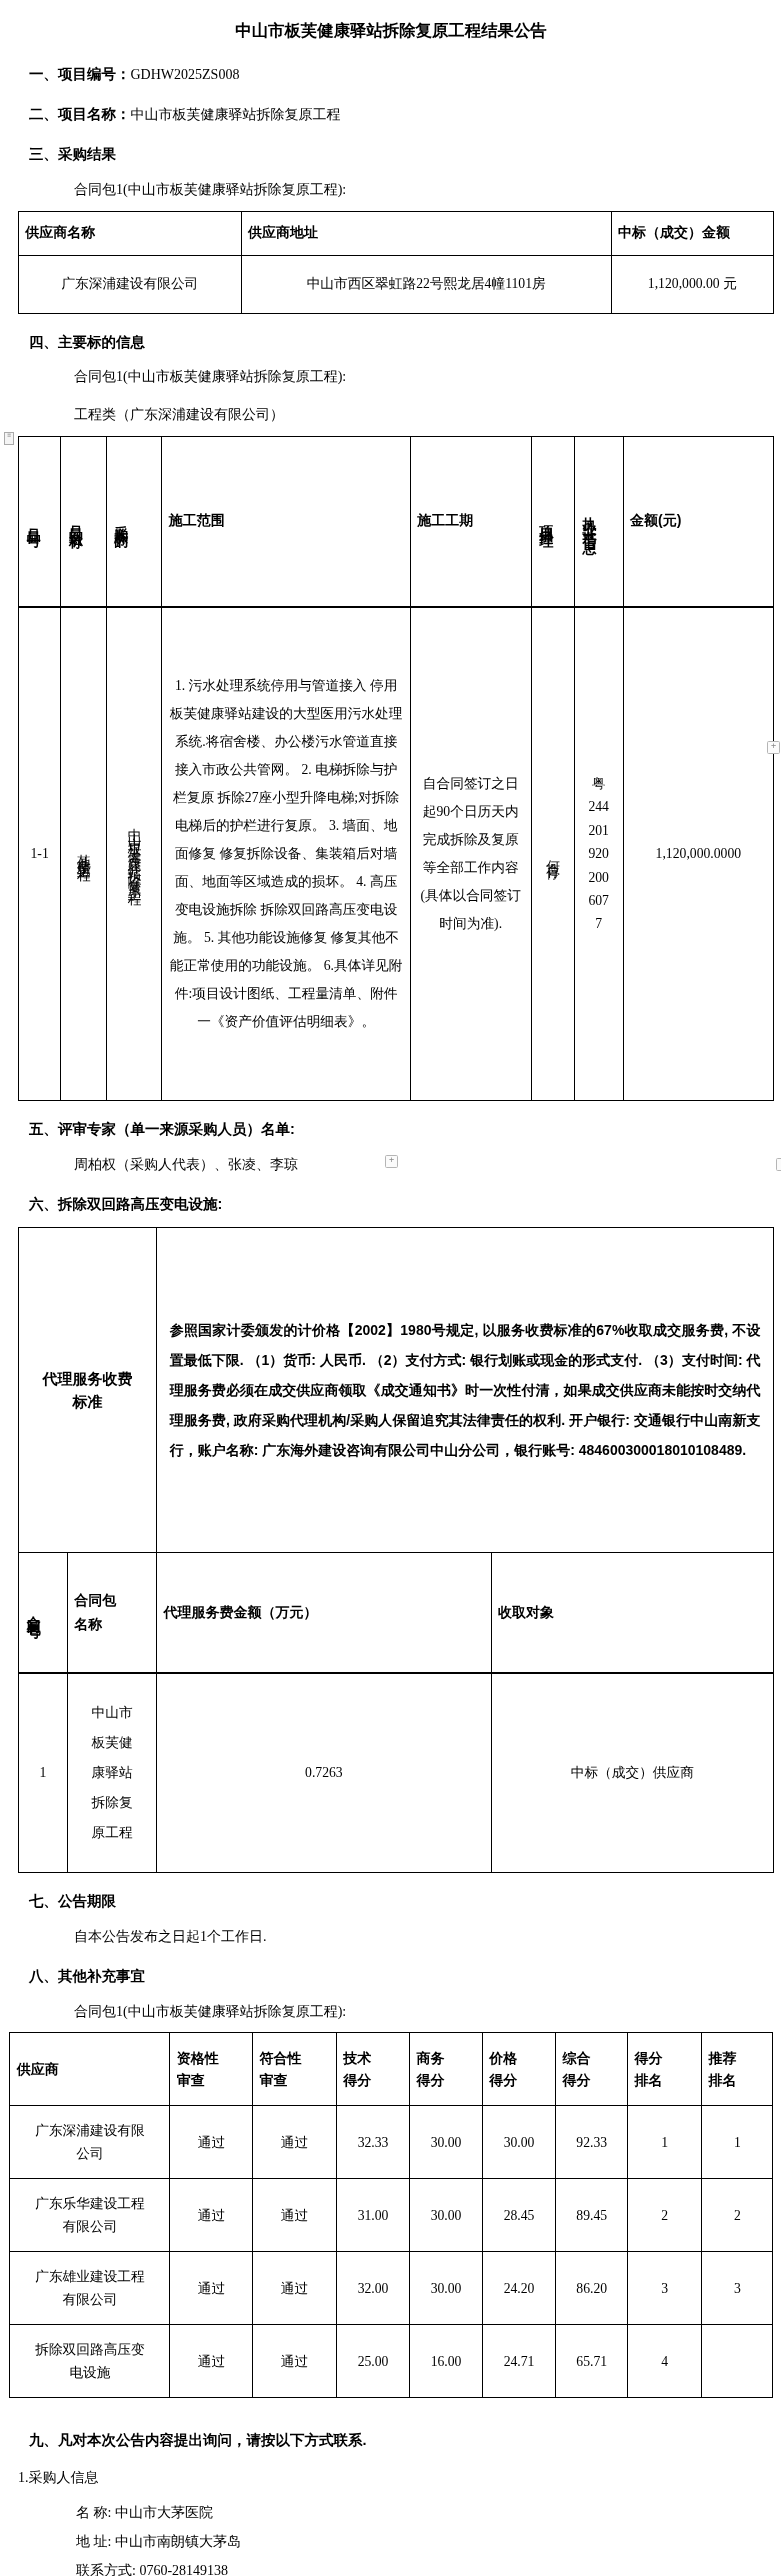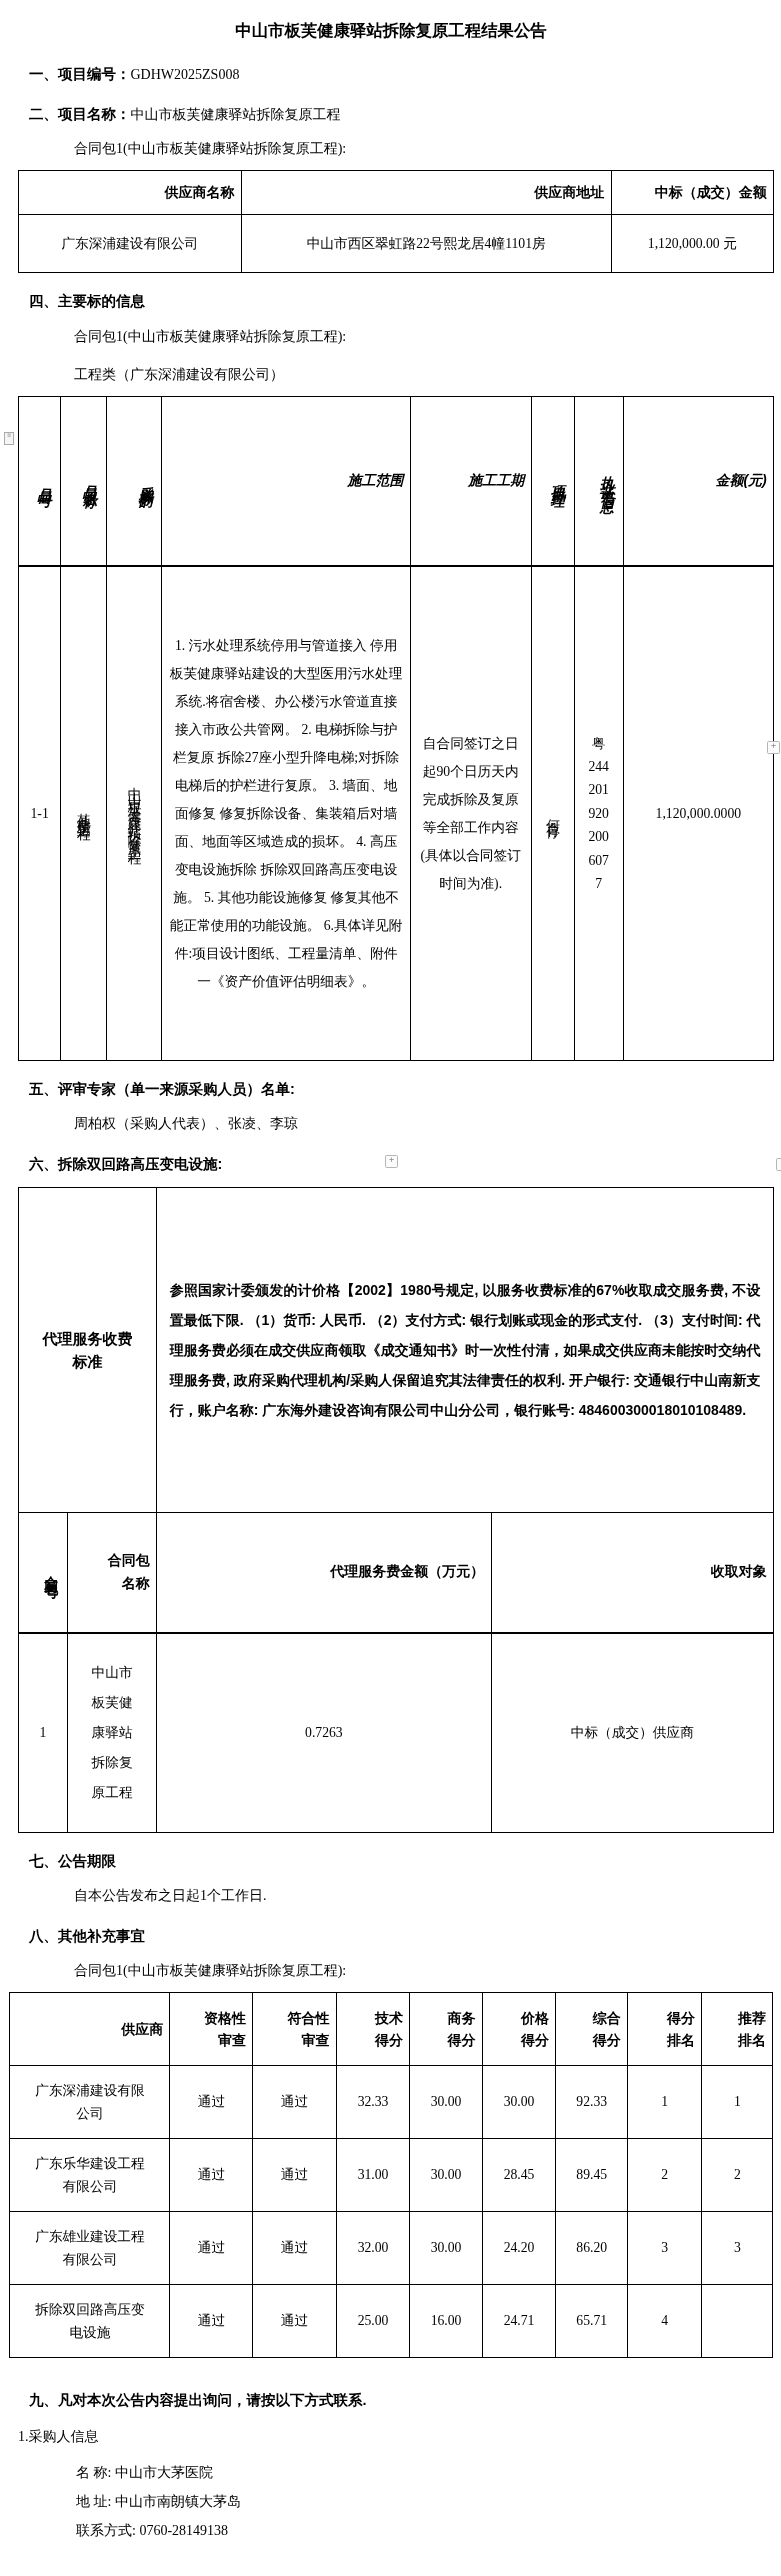--- a/index.html
+++ b/index.html
@@ -10,27 +10,27 @@
   .sec-line{margin:17px 0 11px 29px;line-height:23.4px;}
   .sec-heading{font-weight:bold;font-size:14.5px;}
   .sec-label{font-weight:bold;font-size:14.5px;}
   .sec-value{font-size:14px;text-align:center;}
   .indent{margin:7.8px 0 7.8px 74px;line-height:23.4px;font-size:14px;}
   .num-item{margin:6.3px 0 6.3px 18px;line-height:28px;font-size:14px;}
   .detail{margin:0 0 0 76px;line-height:29px;font-size:14px;}
   table{border-collapse:collapse;table-layout:fixed;background:#fff;}
   .doc-table{border:1.6px solid #000;margin:9.4px 0 9.4px 18px;width:756px;}
   .doc-table th,.doc-table td{border:0.8px solid #000;padding:4.7px 6.3px;vertical-align:middle;box-sizing:border-box;}
-  .doc-table th{font-family:"Liberation Sans","DejaVu Sans",sans-serif;font-weight:bold;font-size:14px;text-align:right;}
+  .doc-table th{font-family:"Liberation Sans","DejaVu Sans",sans-serif;font-weight:bold;font-size:14px;text-align:left;}
   .doc-table td{font-size:13.7px;text-align:center;}
   
   .t1 th{height:44px;}
   .t1 td{height:58px;}
   
-  .t2 thead th{height:170px;border-bottom:2.3px double #000;font-style:italic;}
+  .t2 thead th{height:170px;border-bottom:2.3px double #000;}
   .t2 tbody td{height:494px;}
   .vert{writing-mode:vertical-rl;text-orientation:upright;letter-spacing:3.1px;display:inline-block;}
   .scope-cell{text-align:justify;line-height:28px;padding:7.8px 9.4px;}
   .duration-cell{text-align:center;line-height:28px;padding:4.7px 7.8px;}
   .pre{white-space:pre-line;}
   .cert-cell{line-height:23.4px;}
   
   .t3 .std-label{font-weight:bold;font-size:15px;}
   .t3 .std-text{text-align:justify;font-weight:600;font-size:14px;line-height:30px;padding:11px 12.5px;height:325px;}
   .t3 th{height:120px;border-bottom:2.3px double #000;}
@@ -56,20 +56,21 @@
   <div class="title hei">中山市板芙健康驿站拆除复原工程结果公告</div>
 
   <p class="sec-line">
     <span class="sec-label hei">一、项目编号：</span><span class="sec-value">GDHW2025ZS008</span>
   </p>
 
   <p class="sec-line">
     <span class="sec-label hei">二、项目名称：</span><span class="sec-value">中山市板芙健康驿站拆除复原工程</span>
   </p>
 
+  <p class="sec-line sec-heading hei">三、采购结果</p>
   <p class="indent">合同包1(中山市板芙健康驿站拆除复原工程):</p>
 
   <table class="doc-table t1">
     <colgroup>
         <col style="width:29.5%">
         <col style="width:49%">
         <col style="width:21.5%">
       </colgroup>
     <thead>
       <tr>

